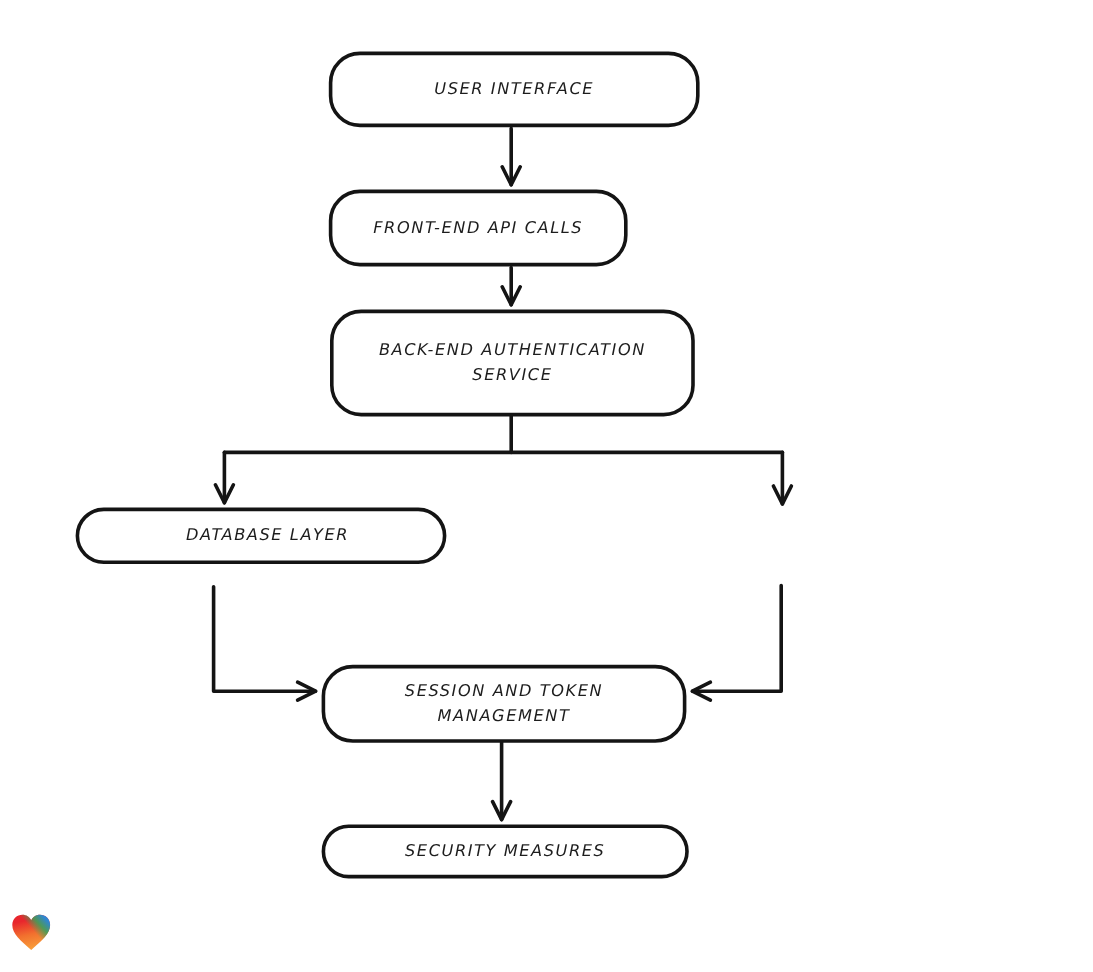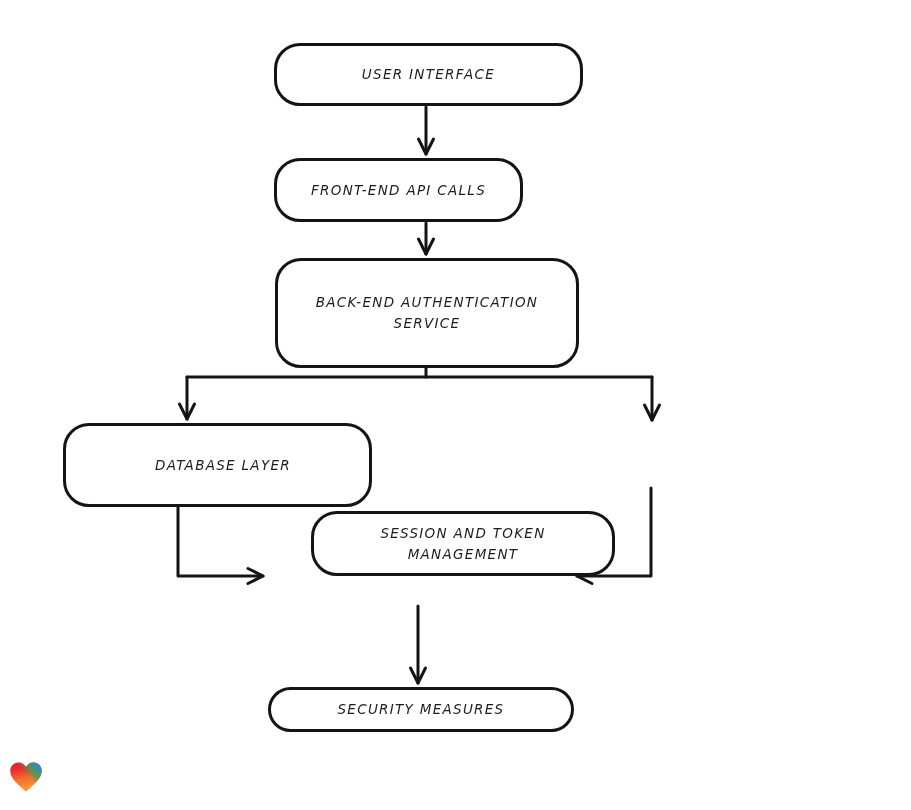--- a/index.html
+++ b/index.html
@@ -26,25 +26,25 @@
     font-style: italic;
     font-weight: 500;
     letter-spacing: 1.3px;
     line-height: 1.55;
     z-index: 2;
   }
   .node .lbl { display: inline-block; }
   
   .n0 { left: 274px; top: 43px;  width: 309px; height: 63px; }
   .n1 { left: 274px; top: 158px; width: 249px; height: 64px; }
-  .n2 { left: 275px; top: 258px; width: 304px; height: 110px; }
+  .n2 { left: 275px; top: 258px; width: 304px; height: 89px; }
   .n2 .lbl { max-width: 250px; }
-  .n3 { left: 63px;  top: 423px; width: 309px; height: 84px; padding-left: 11px; }
+  .n3 { left: 63px;  top: 423px; width: 309px; height: 47px; padding-left: 11px; }
   .n4 { left: 452px; top: 424px; width: 306px; height: 63px; }
-  .n5 { left: 268px; top: 511px; width: 304px; height: 65px; margin-left: 43px; }
+  .n5 { left: 268px; top: 554px; width: 304px; height: 65px; }
   .n5 .lbl { max-width: 215px; }
   .n6 { left: 268px; top: 687px; width: 306px; height: 45px; }
   #connector-layer {
     position: absolute;
     left: 0; top: 0;
     width: 911px; height: 810px;
     z-index: 1;
   }
   #brand-logo {
     position: absolute;

